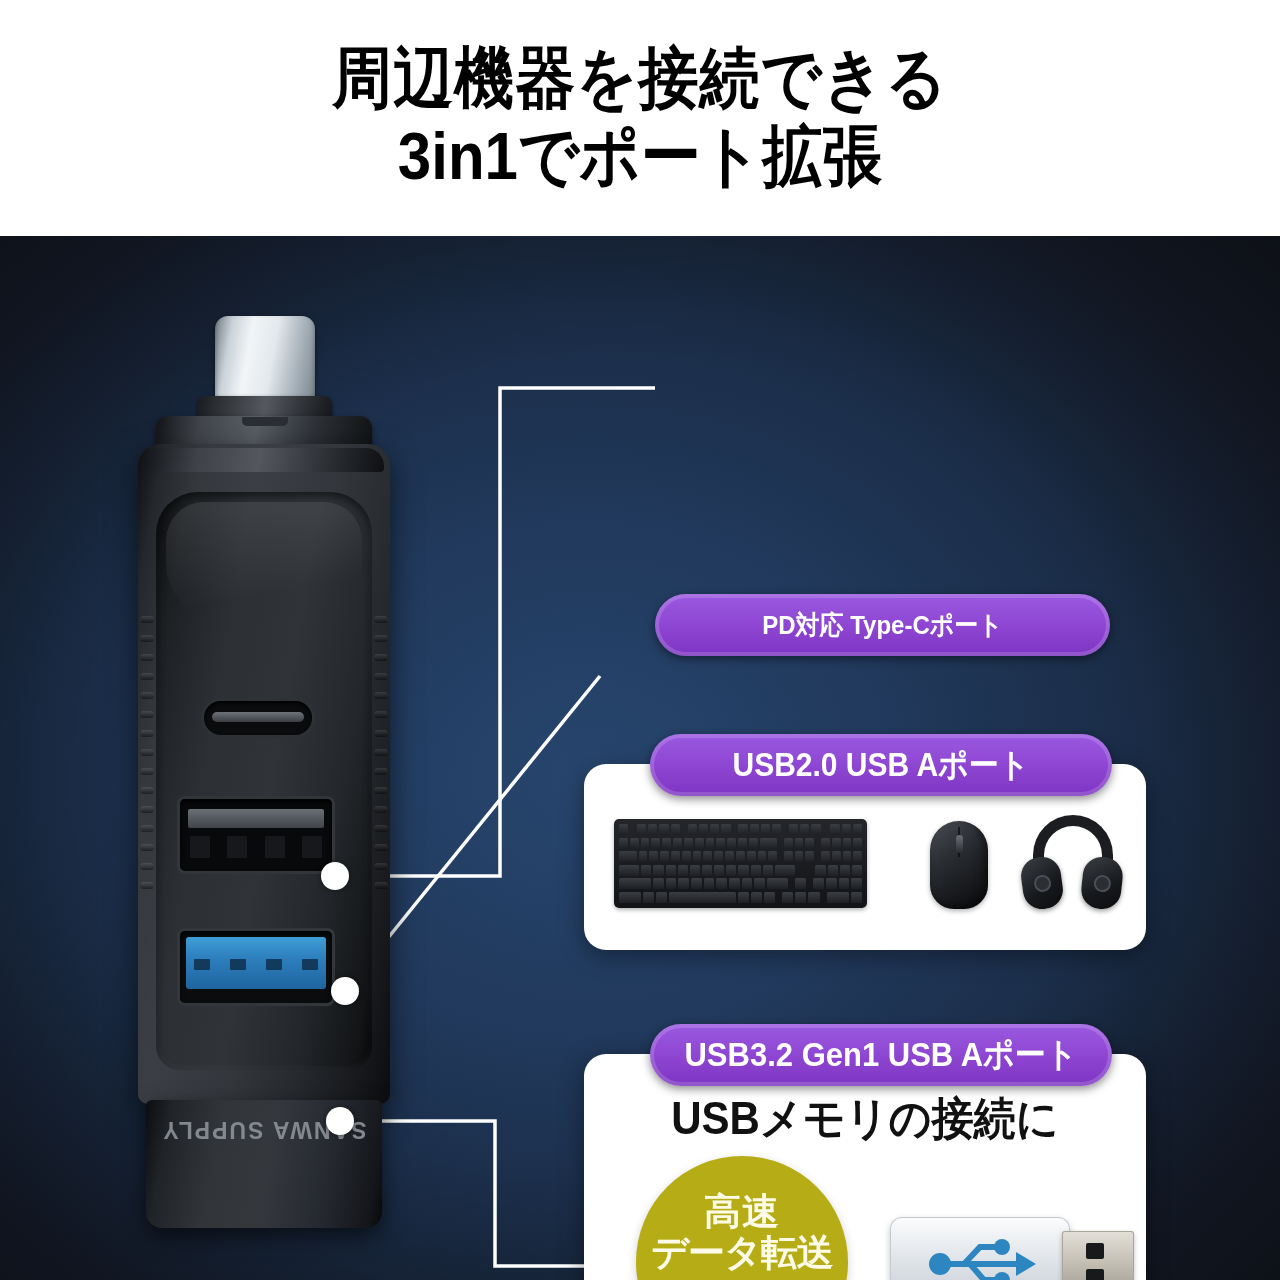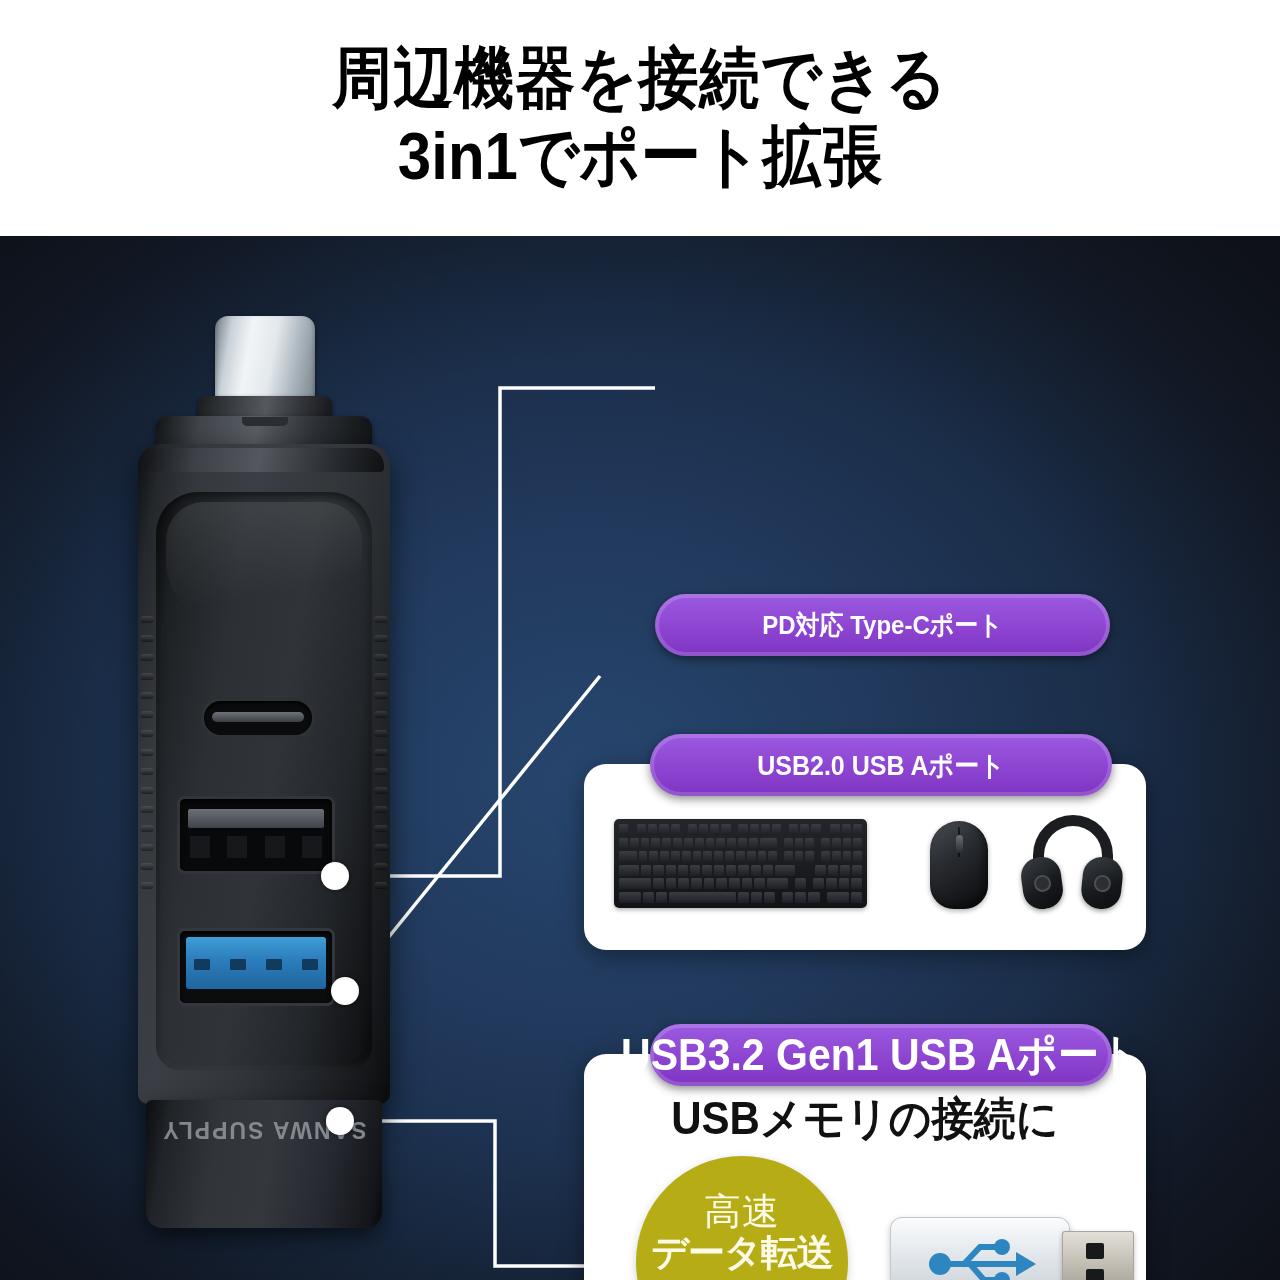--- a/index.html
+++ b/index.html
@@ -265,22 +265,22 @@
     border-radius: 999px;
     background: linear-gradient(180deg,#9b59e0 0%,#8e46d2 52%,#7e34c2 100%);
     box-shadow: 0 3px 10px rgba(0,0,0,0.45), inset 0 0 0 4px rgba(255,255,255,0.16);
     color: #ffffff;
     font-weight: 700;
     white-space: nowrap;
   }
   .badge-text { transform: scaleY(1.1); }
 
   #badge-c  { left: 655px; top: 358px; width: 455px; height: 62px; font-size: 24px; }
-  #badge-a2 { left: 650px; top: 498px; width: 462px; height: 62px; font-size: 25px; }
-  #badge-a3 { left: 650px; top: 788px; width: 462px; height: 62px; font-size: 41px; }
+  #badge-a2 { left: 650px; top: 498px; width: 462px; height: 62px; font-size: 30px; }
+  #badge-a3 { left: 650px; top: 788px; width: 462px; height: 62px; font-size: 31px; }
 
   
   .panel {
     position: absolute;
     background: #ffffff;
     border-radius: 22px;
     box-shadow: 0 6px 24px rgba(0,0,0,0.40);
   }
   #panel-a2 { left: 584px; top: 528px; width: 562px; height: 186px; }
   #panel-a3 { left: 584px; top: 818px; width: 562px; height: 364px; }
@@ -393,21 +393,21 @@
     width: 212px; height: 212px;
     border-radius: 50%;
     background: #b6ad16;
     display: flex;
     flex-direction: column;
     align-items: center;
     justify-content: center;
     color: #fdfbe8;
     box-shadow: 0 3px 10px rgba(0,0,0,0.18);
   }
-  .sc-l1 { font-size: 37px; font-weight: 400; line-height: 42px; letter-spacing: 1px; }
+  .sc-l1 { font-size: 37px; font-weight: 700; line-height: 42px; letter-spacing: 1px; }
   .sc-l2 { font-size: 37px; font-weight: 700; line-height: 44px; letter-spacing: -1px; font-family: Liberation Mono, monospace; }
   .sc-l3 { font-size: 52px; font-weight: 700; line-height: 56px; letter-spacing: -1px; }
 
   
   .usb-stick {
     position: absolute;
     left: 890px; top: 975px;
     width: 244px; height: 108px;
   }
   .stick-body {

